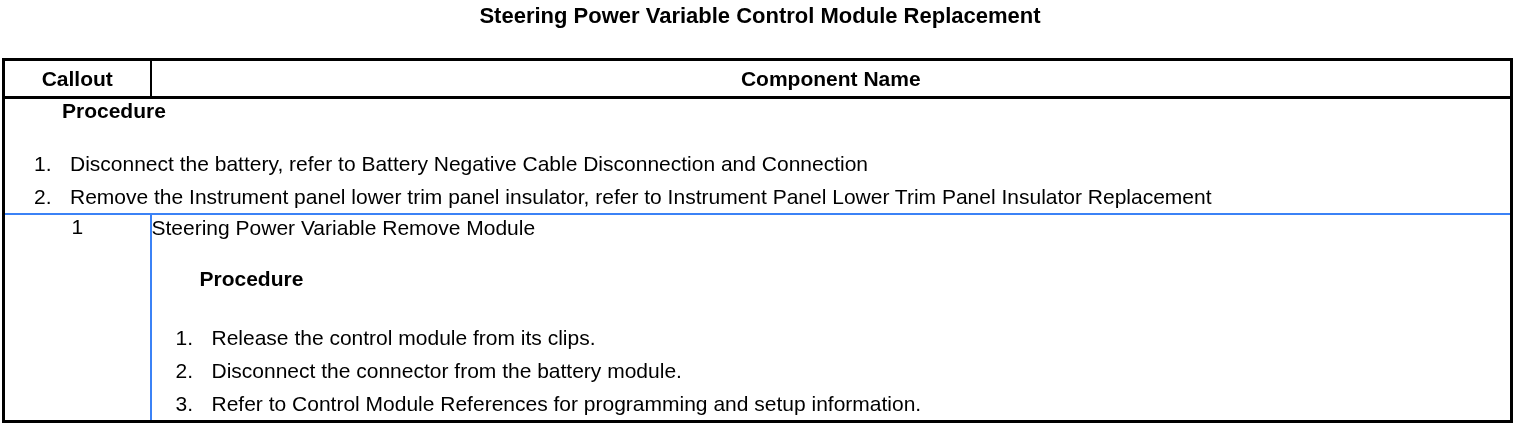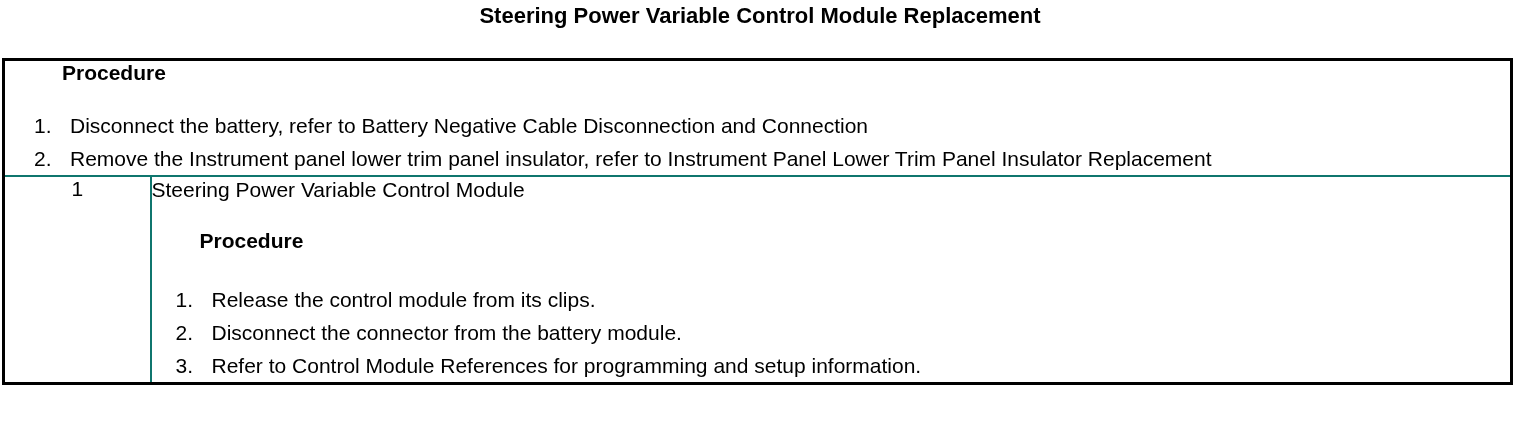--- a/index.html
+++ b/index.html
@@ -33,21 +33,21 @@
   table.component-table th {
     border: 2px solid #000000;
     border-bottom-width: 3px;
     font-size: 21px;
     font-weight: bold;
     text-align: center;
     height: 35px;
     padding: 0;
   }
   table.component-table td {
-    border: 2px solid #0f766e;
+    border: 2px solid #3b82f6;
     vertical-align: top;
     font-size: 21px;
     padding: 0;
   }
   td.procedure-row-cell {
     padding: 5px 0 8px 0;
   }
   .proc-heading {
     font-weight: bold;
     font-size: 21px;
@@ -97,41 +97,45 @@
 <body>
 
 <div class="doc-title">Steering Power Variable Control Module Replacement</div>
 
 <table class="component-table">
   <colgroup>
     <col class="col-callout">
     <col class="col-component">
   </colgroup>
   <tbody>
+    <tr>
+      <th>Callout</th>
+      <th>Component Name</th>
+    </tr>
 
     <tr>
       <td class="procedure-row-cell" colspan="2">
         <div class="proc-heading">Procedure</div>
         <div class="steps">
           <div class="step">
             <span class="num">1.</span>
             <span class="txt">Disconnect the battery, refer to Battery Negative Cable Disconnection and Connection</span>
           </div>
           <div class="step">
             <span class="num">2.</span>
             <span class="txt">Remove the Instrument panel lower trim panel insulator, refer to Instrument Panel Lower Trim Panel Insulator Replacement</span>
           </div>
         </div>
       </td>
     </tr>
 
     <tr>
       <td class="callout-cell">1</td>
       <td class="component-cell">
-        <div class="component-name">Steering Power Variable Control Module</div>
+        <div class="component-name">Steering Power Variable Remove Module</div>
         <div class="proc-heading-inner">Procedure</div>
         <div class="steps steps-inner">
           <div class="step">
             <span class="num">1.</span>
             <span class="txt">Release the control module from its clips.</span>
           </div>
           <div class="step">
             <span class="num">2.</span>
             <span class="txt">Disconnect the connector from the battery module.</span>
           </div>

